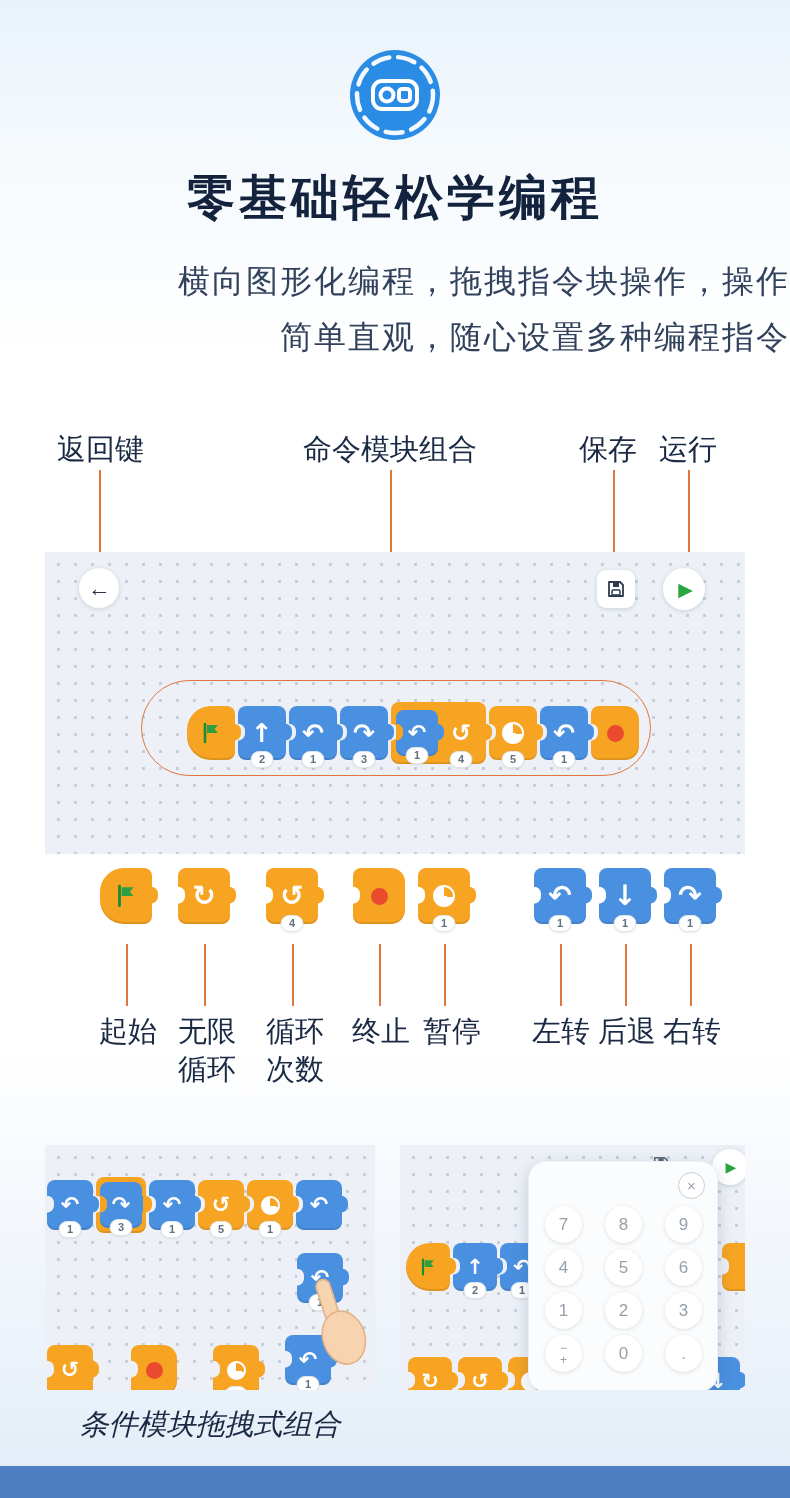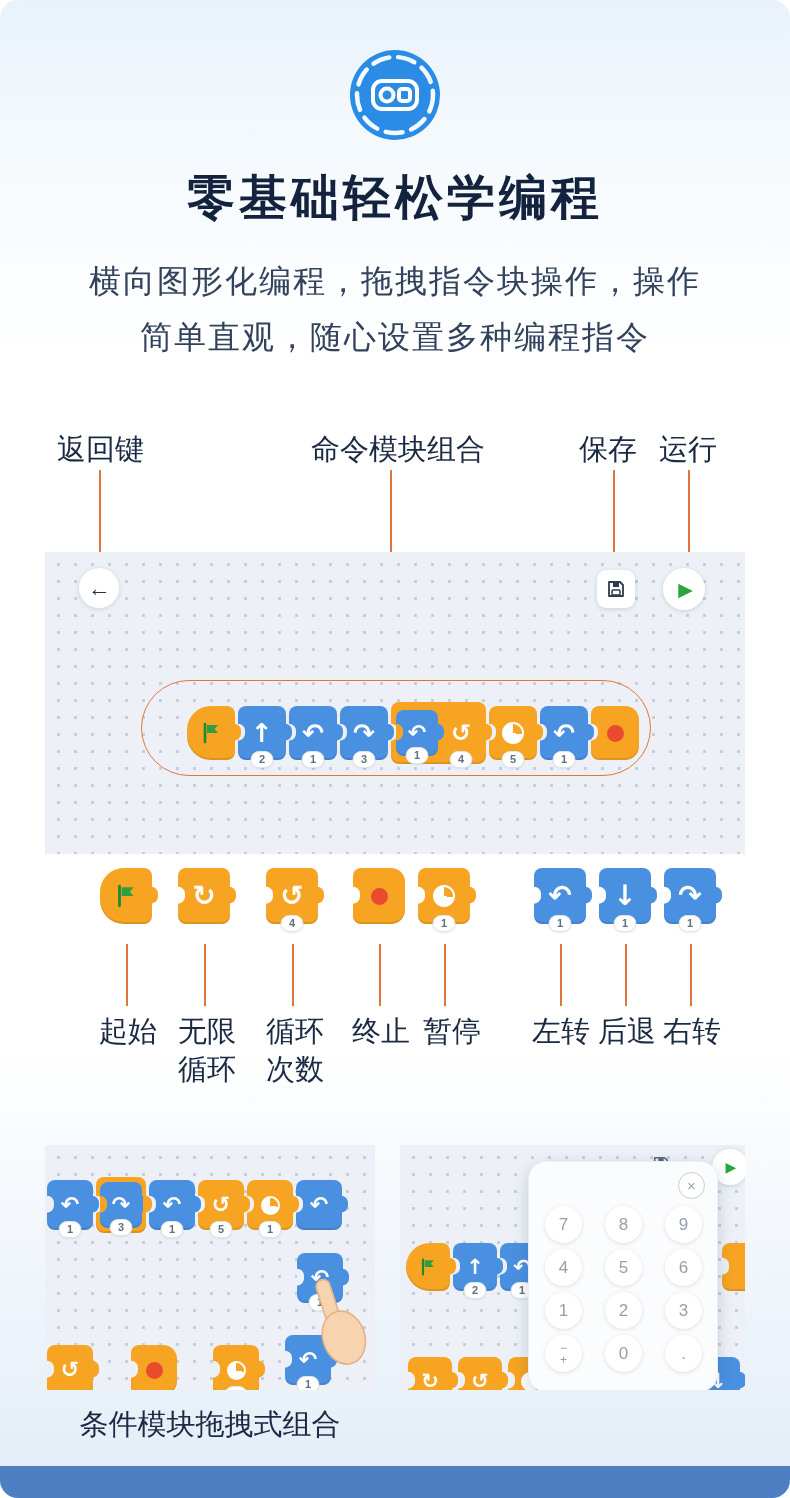--- a/index.html
+++ b/index.html
@@ -1,26 +1,26 @@
 <!DOCTYPE html>
 <html><head>
 <meta charset="utf-8">
 <style>
   html,body { margin:0; padding:0; }
   body { font-family:"Liberation Sans","DejaVu Sans",sans-serif; }
   .page { position:relative; width:790px; height:1498px; overflow:hidden;
-    background:linear-gradient(180deg,#e9f2fb 0%,#f4f9fd 9%,#ffffff 24%,#ffffff 70%,#f3f7fc 82%,#e9f1f9 93%,#e2ecf7 100%);border-radius:18px; }
+    background:linear-gradient(180deg,#e9f2fb 0%,#f4f9fd 9%,#ffffff 24%,#ffffff 70%,#f3f7fc 82%,#e9f1f9 93%,#e2ecf7 100%); }
   .abs { position:absolute; }
   .centerx { transform:translateX(-50%); }
 
   .logo { position:absolute; left:346px; top:46px; }
 
   .title { position:absolute; left:0; top:166px; width:100%; text-align:center;
     font-size:48px; font-weight:bold; color:#14233d; letter-spacing:4px; }
-  .subtitle { position:absolute; left:0; width:100%; text-align:center;
+  .subtitle { position:absolute; left:0; width:100%; text-align:right;
     font-size:32px; color:#33425c; letter-spacing:2px; }
 
   .callout-label { position:absolute; font-size:29px; color:#1b2a44; font-weight:500; white-space:nowrap; }
   .vline { position:absolute; width:1.5px; background:#e0763c; }
 
   .panel { position:absolute; }
   .dotted { background-color:#edf1f7;
     background-image:radial-gradient(#c7d0da 1.5px, rgba(0,0,0,0) 1.6px);
     background-size:17px 17px; background-position:5px 4px; overflow:hidden; }
   .whitebar { background:#ffffff; }
@@ -102,21 +102,21 @@
     <rect x="27" y="35" width="44" height="28" rx="9" fill="none" stroke="#ffffff" stroke-width="4"></rect>
     <circle cx="41" cy="49" r="6.5" fill="none" stroke="#ffffff" stroke-width="4"></circle>
     <rect x="53" y="43" width="11" height="12" rx="3" fill="none" stroke="#ffffff" stroke-width="4"></rect>
   </svg>
 
   <div class="title">零基础轻松学编程</div>
   <div class="subtitle" style="top:260px;">横向图形化编程，拖拽指令块操作，操作</div>
   <div class="subtitle" style="top:316px;">简单直观，随心设置多种编程指令</div>
 
   <div class="callout-label" style="left:57px; top:430px;">返回键</div>
-  <div class="callout-label centerx" style="left:390px; top:430px;margin-left:8px;">命令模块组合</div>
+  <div class="callout-label centerx" style="left:390px; top:430px;">命令模块组合</div>
   <div class="callout-label centerx" style="left:608px; top:430px;">保存</div>
   <div class="callout-label centerx" style="left:688px; top:430px;">运行</div>
 
   <div class="vline" style="left:99px; top:470px; height:82px;"></div>
   <div class="vline" style="left:390px; top:470px; height:212px;"></div>
   <div class="vline" style="left:613px; top:470px; height:90px;"></div>
   <div class="vline" style="left:688px; top:470px; height:90px;"></div>
 
   <section class="panel dotted" style="left:45px; top:552px; width:700px; height:302px; --notch:#edf1f7;">
     <div class="circle-btn" style="left:34px; top:16px; width:40px; height:40px;">
@@ -371,17 +371,17 @@
       </div>
       <div class="kp-key" style="left:76px; top:173px;">
           <span>0</span>
         </div>
       <div class="kp-key" style="left:136px; top:173px;">
           <span>.</span>
         </div>
     </div>
   </section>
 
-  <div class="caption centerx" style="left:210px; top:1405px;">条件模块拖拽式组合</div>
+  <div class="caption centerx" style="left:210px; top:1405px;font-style:italic;">条件模块拖拽式组合</div>
 
   <div class="footer-bar"></div>
 
 </div>
 
 </body></html>

